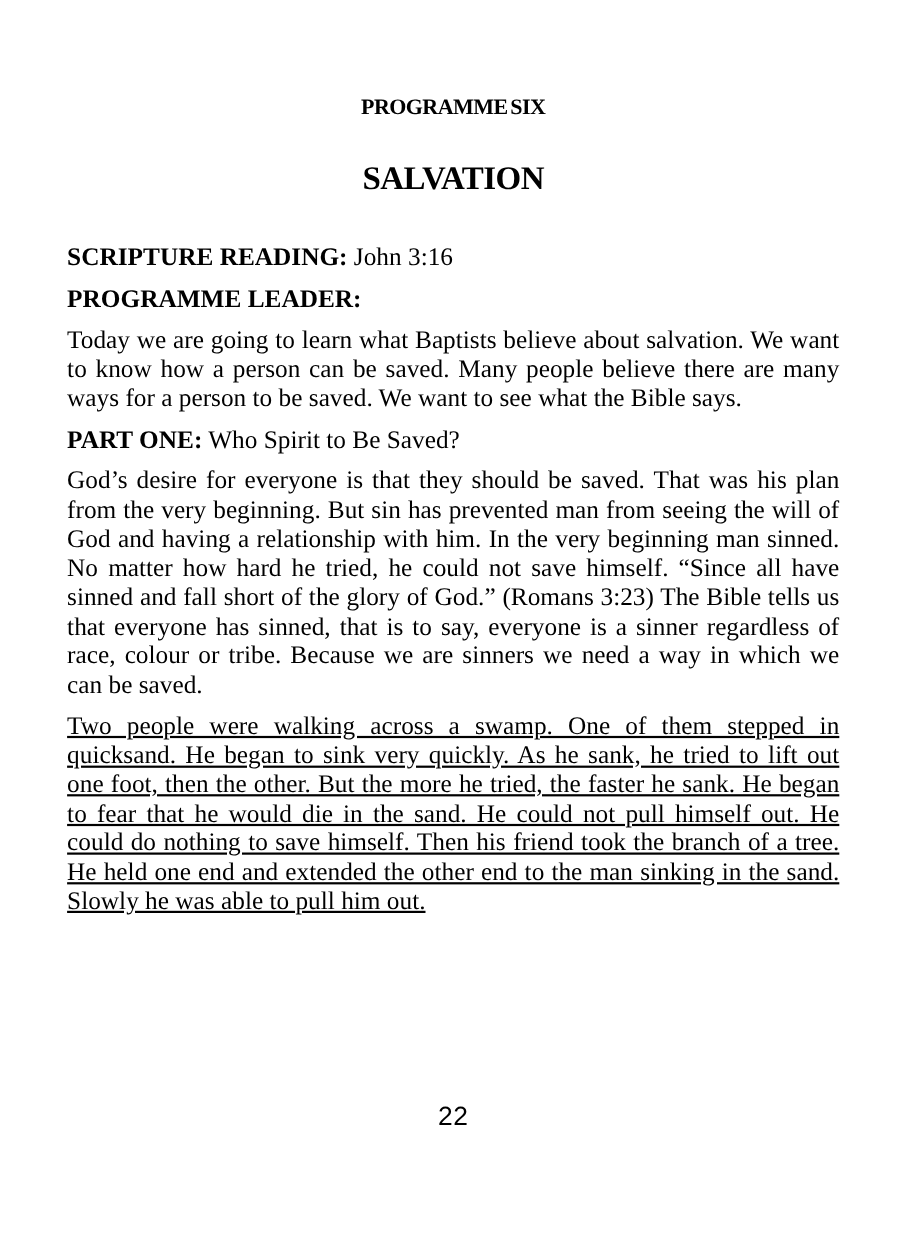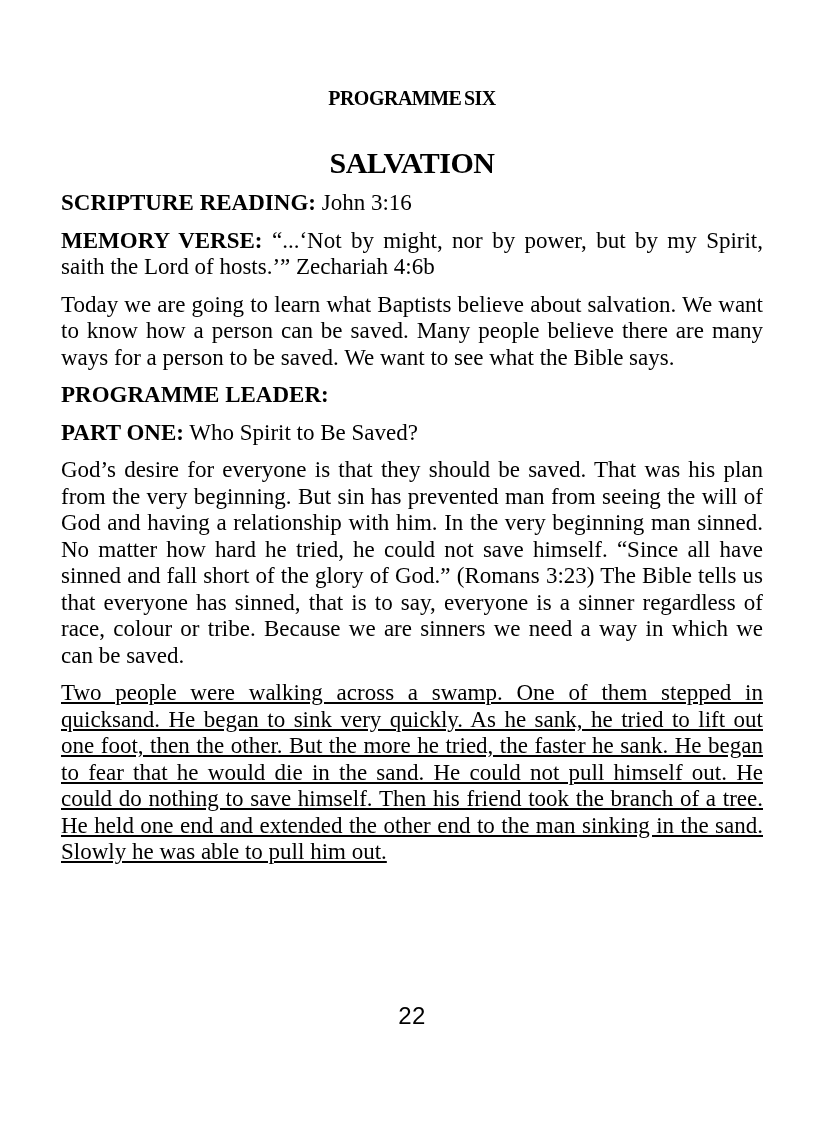--- a/index.html
+++ b/index.html
@@ -29,21 +29,21 @@
   .title {
     margin: 40px 0 0 0;
     text-align: center;
     font-weight: bold;
     font-size: 30px;
     letter-spacing: -0.5px;
     line-height: 1;
   }
   .content {
     width: 702px;
-    margin: 12px auto 0 auto;
+    margin: 43px auto 0 auto;
     font-size: 23px;
     line-height: 26.5px;
   }
   .block {
     margin: 0 0 11px 0;
     text-align: justify;
   }
   .block:last-child {
     margin-bottom: 0;
     text-decoration: underline;
@@ -79,30 +79,26 @@
 
   <h1 class="title">SALVATION</h1>
 
   <div class="content">
 
     <p class="block heading-line">
       <span class="label">SCRIPTURE READING:</span>
       <span>John 3:16</span>
     </p>
 
-    <p class="block">
-      <span class="label">MEMORY VERSE:</span>
-      <span>“...‘Not by might, nor by power, but by my Spirit, saith the Lord of hosts.’” Zechariah 4:6b</span>
-    </p>
-
-    <p class="block">Today we are going to learn what Baptists believe about salvation. We want to know how a person can be saved. Many people believe there are many ways for a person to be saved. We want to see what the Bible says.</p>
 
     <p class="block heading-line">
       <span class="label">PROGRAMME LEADER:</span>
     </p>
+
+    <p class="block">Today we are going to learn what Baptists believe about salvation. We want to know how a person can be saved. Many people believe there are many ways for a person to be saved. We want to see what the Bible says.</p>
 
     <p class="block heading-line">
       <span class="label">PART ONE:</span>
       <span>Who Spirit to Be Saved?</span>
     </p>
 
     <p class="block">God’s desire for everyone is that they should be saved. That was his plan from the very beginning. But sin has prevented man from seeing the will of God and having a relationship with him. In the very beginning man sinned. No matter how hard he tried, he could not save himself. “Since all have sinned and fall short of the glory of God.” (Romans 3:23) The Bible tells us that everyone has sinned, that is to say, everyone is a sinner regardless of race, colour or tribe. Because we are sinners we need a way in which we can be saved.</p>
 
 
     <p class="block">Two people were walking across a swamp. One of them stepped in quicksand. He began to sink very quickly. As he sank, he tried to lift out one foot, then the other. But the more he tried, the faster he sank. He began to fear that he would die in the sand. He could not pull himself out. He could do nothing to save himself. Then his friend took the branch of a tree. He held one end and extended the other end to the man sinking in the sand. Slowly he was able to pull him out.</p>

